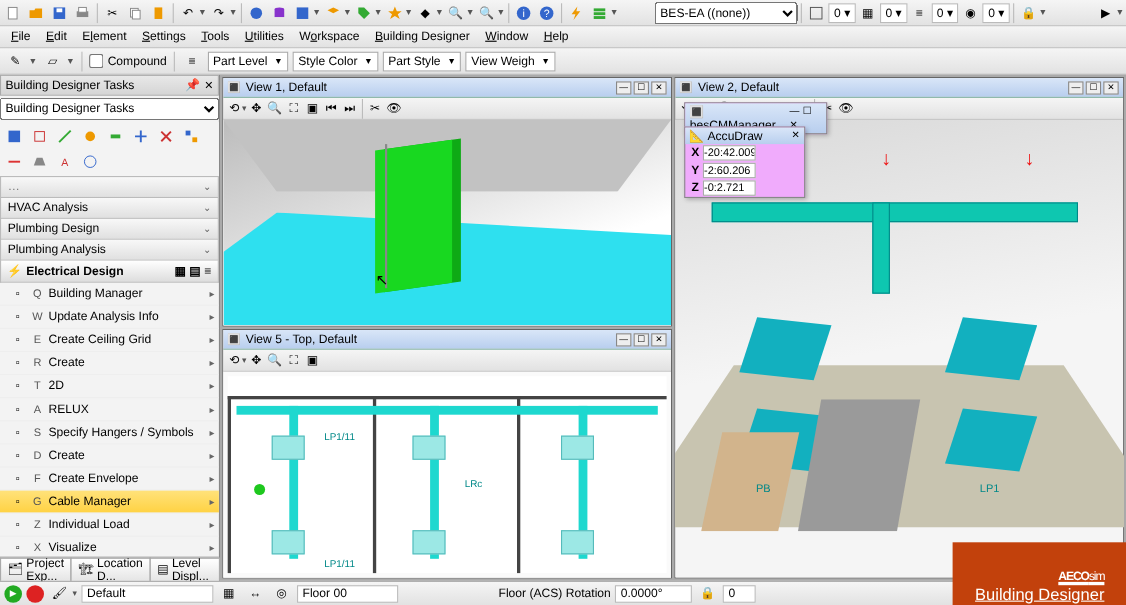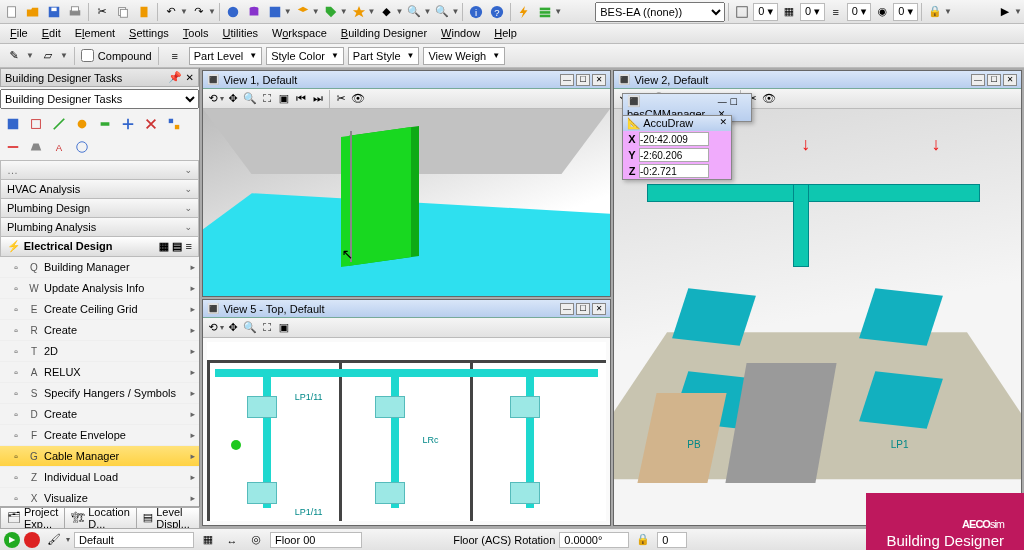--- a/index.html
+++ b/index.html
@@ -76,30 +76,30 @@
 .v3-duct { position: absolute; background: #1ed8cf; }
 .v3-eq { position: absolute; background: #9ce8e5; border: 1px solid #5bb; }
 .v3-dot { position: absolute; width: 10px; height: 10px; background: #1ec81e; border-radius: 50%; }
 
 
 .floater { position: absolute; background: #f0abfc; border: 1px solid #888; box-shadow: 2px 2px 4px rgba(0,0,0,.25); }
 .fl-title { background: linear-gradient(#d9e6f8,#b8ceee); font-size: 10px; padding: 1px 4px; display: flex; justify-content: space-between; }
 .fl-title .x { cursor: pointer; font-size: 9px; }
 .accudraw-row { display: flex; align-items: center; font-size: 10px; padding: 1px 2px; }
 .accudraw-row .lbl { width: 14px; font-weight: bold; text-align: center; }
-.accudraw-row input { width: 70px; height: 14px; font-size: 10px; border: 1px solid #aaa; }
+.accudraw-row input { width: 48px; height: 14px; font-size: 10px; border: 1px solid #aaa; }
 
 
 .statusbar { position: absolute; bottom: 0; left: 0; right: 0; height: 22px; background: linear-gradient(#f5f5f5,#e2e2e2); border-top: 1px solid #aaa; display: flex; align-items: center; padding: 0 4px; gap: 4px; font-size: 10px; }
 .sb-seg { display: inline-flex; align-items: center; border: 1px solid #bbb; background: #fff; height: 16px; padding: 0 4px; }
 .sb-play { width: 16px; height: 16px; background: #2a2; border-radius: 50%; display: inline-flex; align-items: center; justify-content: center; color: #fff; font-size: 8px; }
 .sb-stop { width: 16px; height: 16px; background: #d22; border-radius: 50%; }
 
 
-.brand { position: absolute; right: 0; bottom: 0; background: #be185d; color: #fff; padding: 6px 20px 2px 20px; text-align: right; line-height: 1; }
+.brand { position: absolute; right: 0; bottom: 0; background: #c2410c; color: #fff; padding: 6px 20px 2px 20px; text-align: right; line-height: 1; text-decoration: underline; }
 .brand .b1 { font-size: 34px; font-weight: 300; letter-spacing: -1px; }
 .brand .b1 b { font-weight: 700; }
 .brand .b2 { font-size: 15px; font-weight: 300; }
 
 
 .isvg { width: 14px; height: 14px; }
 .ired { fill: #d33; } .iblue { fill: #36c; } .igreen { fill: #3a3; } .iorange { fill: #e90; } .ipurple { fill: #83c; } .igray { fill: #888; }
 </style>
 </head>
 <body>

